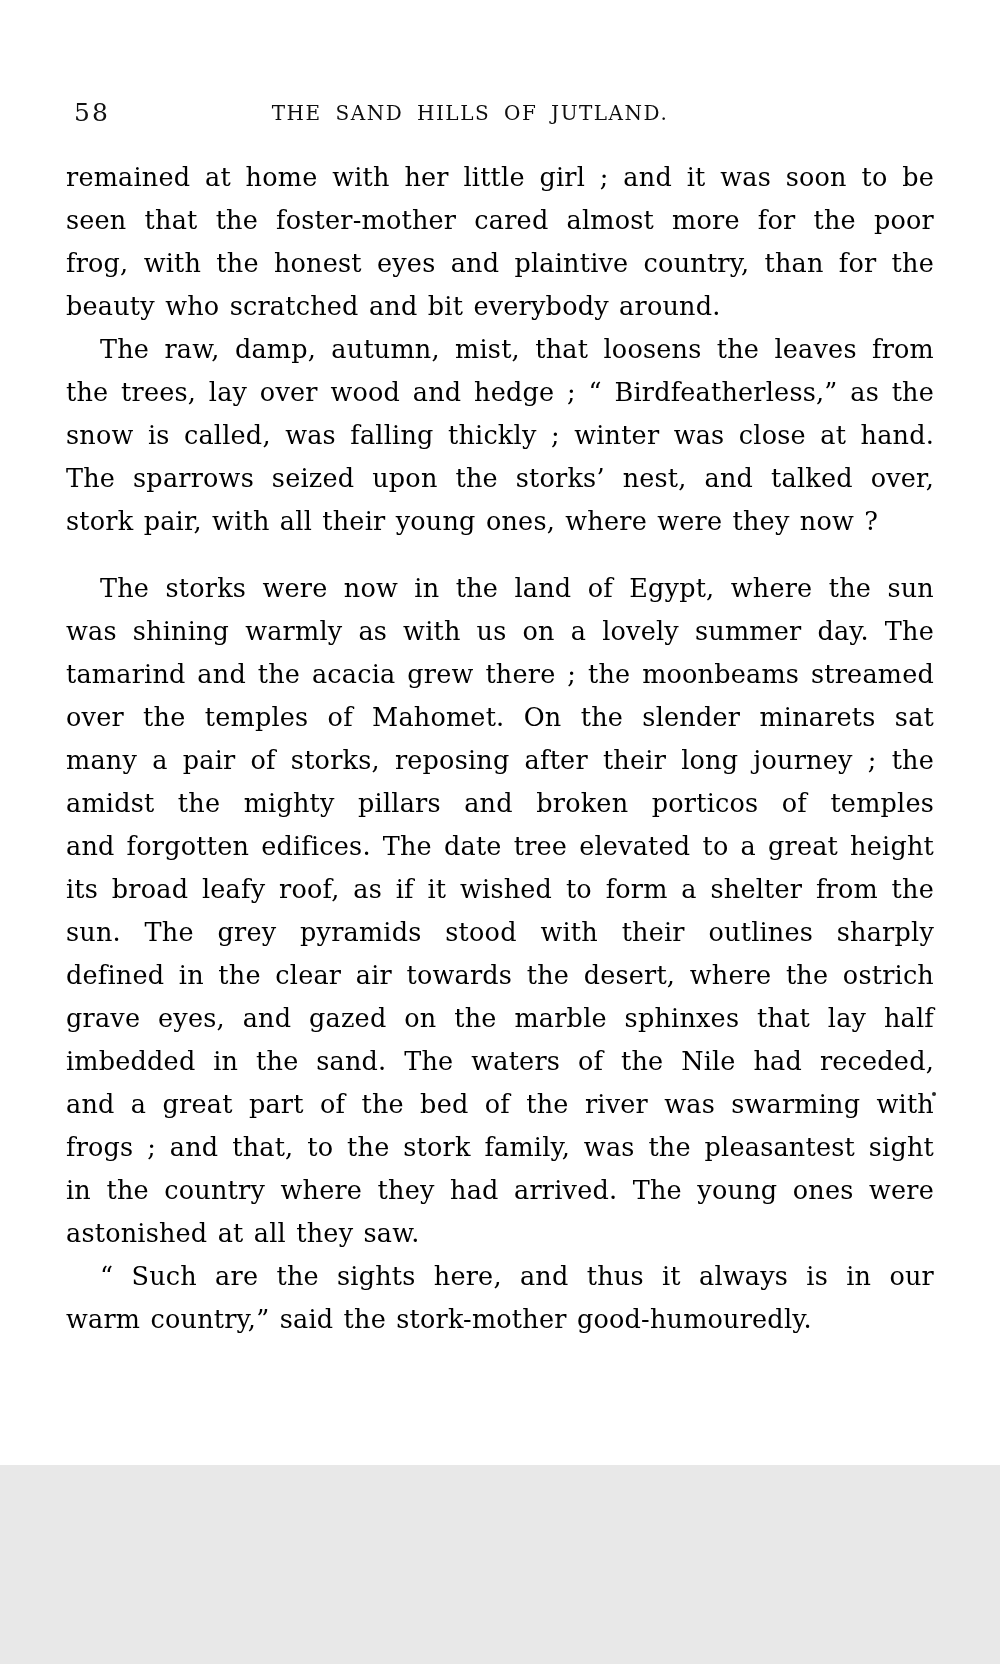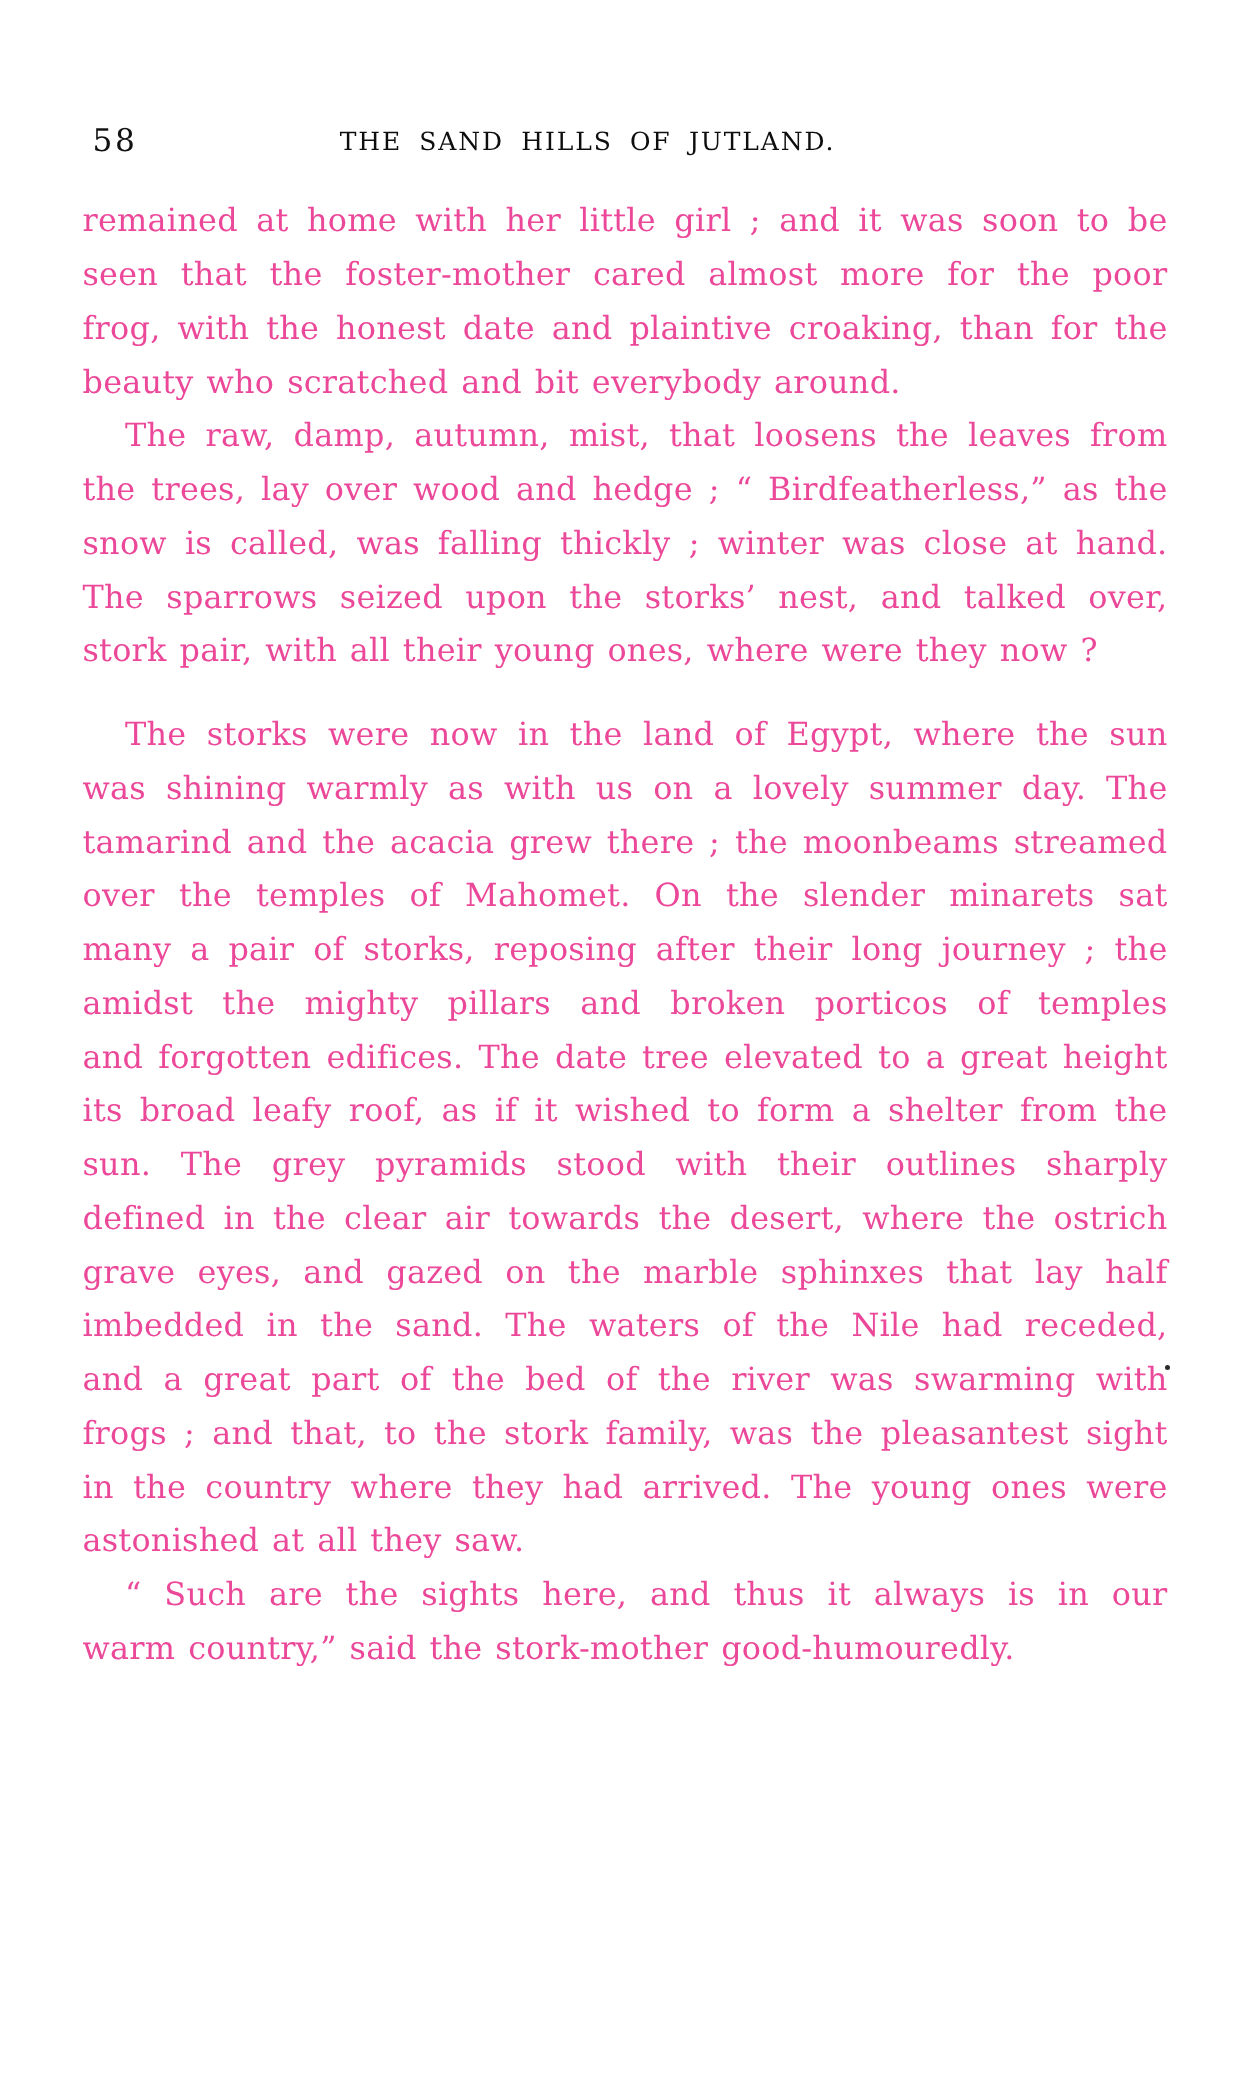--- a/index.html
+++ b/index.html
@@ -3,21 +3,21 @@
 <meta charset="utf-8">
 <style>
   html, body {
     margin: 0;
     padding: 0;
     background: #e8e8e8;
   }
   .page {
     position: relative;
     width: 1000px;
-    height: 1664px;
+    height: 1465px;
     margin: 0 auto;
     background: #ffffff;
     color: #141414;
     font-family: "DejaVu Serif", "Liberation Serif", serif;
     box-sizing: border-box;
     padding: 98px 66px 0 66px;
     overflow: hidden;
   }
   .running-head {
     position: relative;
@@ -56,21 +56,21 @@
   }
   .line {
     font-size: 25.5px;
     line-height: 43px;
     height: 43px;
     white-space: normal;
     text-align: justify;
     text-align-last: justify;
     word-spacing: 2px;
     letter-spacing: 0.2px;
-    color: #ec4899;
+    color: #000000;
   }
   .line.last {
     text-align: right;
     text-align-last: left;
   }
   .line.indented {
     text-indent: 34px;
   }
   .ink-speck {
     position: absolute;
@@ -87,21 +87,21 @@
 
 <div class="page">
   <div class="running-head">
     <span class="page-number">58</span>
     <span class="running-title">THE SAND HILLS OF JUTLAND.</span>
   </div>
   <div class="text-block" id="text-block">
       <div class="paragraph">
         <div class="line">remained at home with her little girl ; and it was soon to be</div>
         <div class="line">seen that the foster-mother cared almost more for the poor</div>
-        <div class="line">frog, with the honest date and plaintive croaking, than for the</div>
+        <div class="line">frog, with the honest eyes and plaintive country, than for the</div>
         <div class="line last">beauty who scratched and bit everybody around.</div>
       </div>
       <div class="paragraph">
         <div class="line indented">The raw, damp, autumn, mist, that loosens the leaves from</div>
         <div class="line">the trees, lay over wood and hedge ; “ Birdfeatherless,” as the</div>
         <div class="line">snow is called, was falling thickly ; winter was close at hand.</div>
         <div class="line">The sparrows seized upon the storks’ nest, and talked over,</div>
         <div class="line last">stork pair, with all their young ones, where were they now ?</div>
       </div>
       <div class="paragraph section-break">

